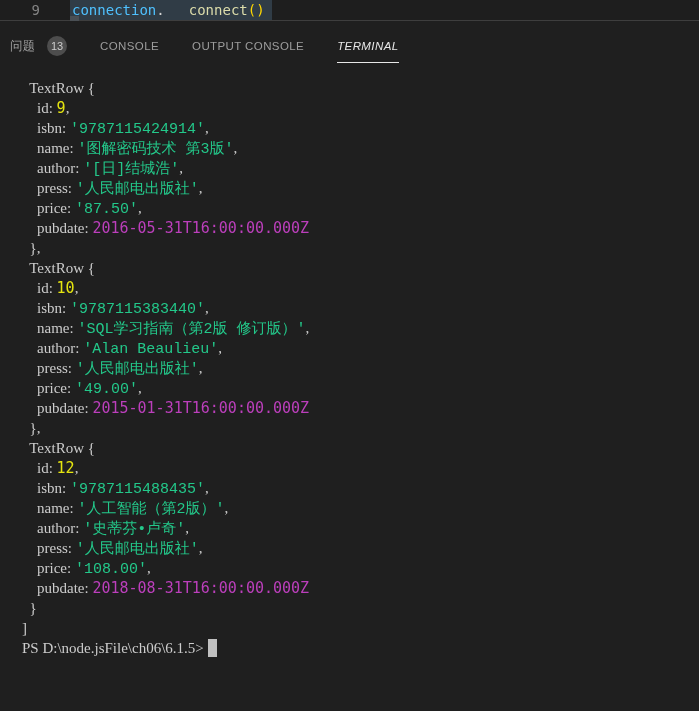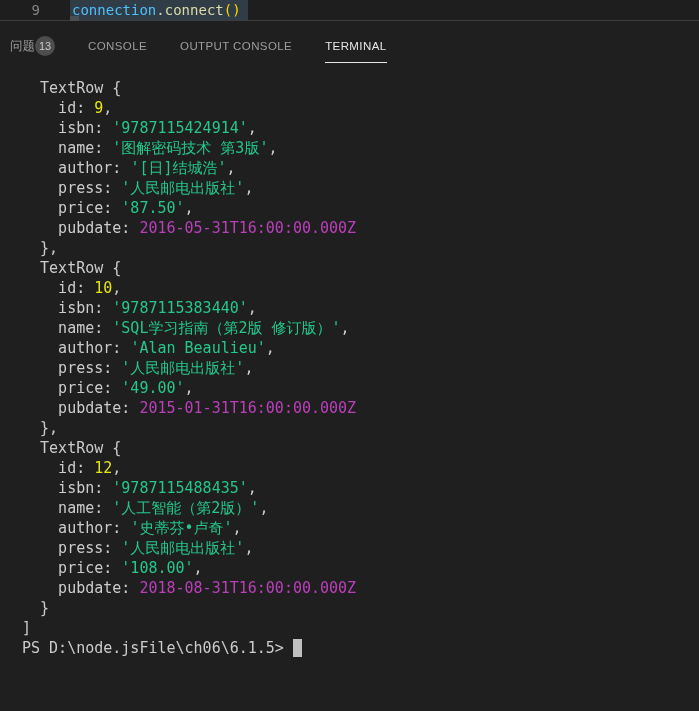--- a/index.html
+++ b/index.html
@@ -18,51 +18,51 @@
   .editor-strip{
     height:20px;background:var(--editor_bg);
     border-bottom:1px solid var(--border);
     display:flex;align-items:center;position:relative;
     font-family:"DejaVu Sans Mono","Liberation Mono",monospace;
     font-size:14px;line-height:20px;white-space:pre;
   }
   .line-number{width:40px;text-align:right;color:var(--linenum);flex:0 0 auto;}
   .code-line{margin-left:30px;background:var(--highlight);padding:0 7px 0 2px;height:20px;display:inline-block;}
   .t-const{color:var(--const);} .t-punct{color:var(--punct);}
-  .t-func{color:var(--func);} .t-bracket{color:var(--bracket);}
+  .t-func{color:var(--func);margin-left:24px;} .t-bracket{color:var(--bracket);}
   .selection-handle{position:absolute;left:70px;top:16px;width:9px;height:5px;background:#4a4f54;}
   
   .panel-tabs{
     height:50px;display:flex;align-items:center;padding-left:10px;
     color:var(--tab_inactive);font-size:11.5px;letter-spacing:.4px;
   }
   .tab-item{
     height:100%;display:flex;align-items:center;position:relative;
     margin-right:33px;cursor:pointer;white-space:nowrap;
   }
-  .tab-item.active{color:var(--tab_active);}
+  .tab-item.active{color:var(--tab_active);font-style:italic;}
   .tab-item.active::after{
     content:"";position:absolute;left:0;right:0;bottom:8px;height:1px;background:var(--tab_active);
   }
   .tab-problems{font-size:12.5px;letter-spacing:0;}
   .badge{
     display:inline-flex;align-items:center;justify-content:center;
     min-width:20px;height:20px;border-radius:10px;background:var(--badge_bg);
-    color:#cccccc;font-size:11px;letter-spacing:0;
+    color:#cccccc;font-size:11px;margin-left:12px;letter-spacing:0;
   }
   
   .terminal{
     padding:7px 0 0 22px;
     font-family:"DejaVu Sans Mono","Liberation Mono",monospace;
     font-size:15px;line-height:20px;color:var(--fg);
     white-space:pre;cursor:text;
   }
   .tline{height:20px;}
-  .c-fg{color:var(--fg);} .c-num{color:var(--num);}
-  .c-str{color:var(--str);} .c-date{color:var(--date);margin-top:48px;}
+  .c-fg{color:var(--fg);font-family:Liberation Serif, serif;} .c-num{color:var(--num);}
+  .c-str{color:var(--str);font-family:Liberation Mono, monospace;} .c-date{color:var(--date);margin-top:48px;}
   .c-cursor{background:var(--cursor);color:var(--cursor);}
 </style>
 </head>
 <body>
 
 <div>
 
   <div class="editor-strip">
     <span class="line-number">9</span>
     <span class="code-line"><span class="t-const">connection</span><span class="t-punct">.</span><span class="t-func">connect</span><span class="t-bracket">()</span></span>

